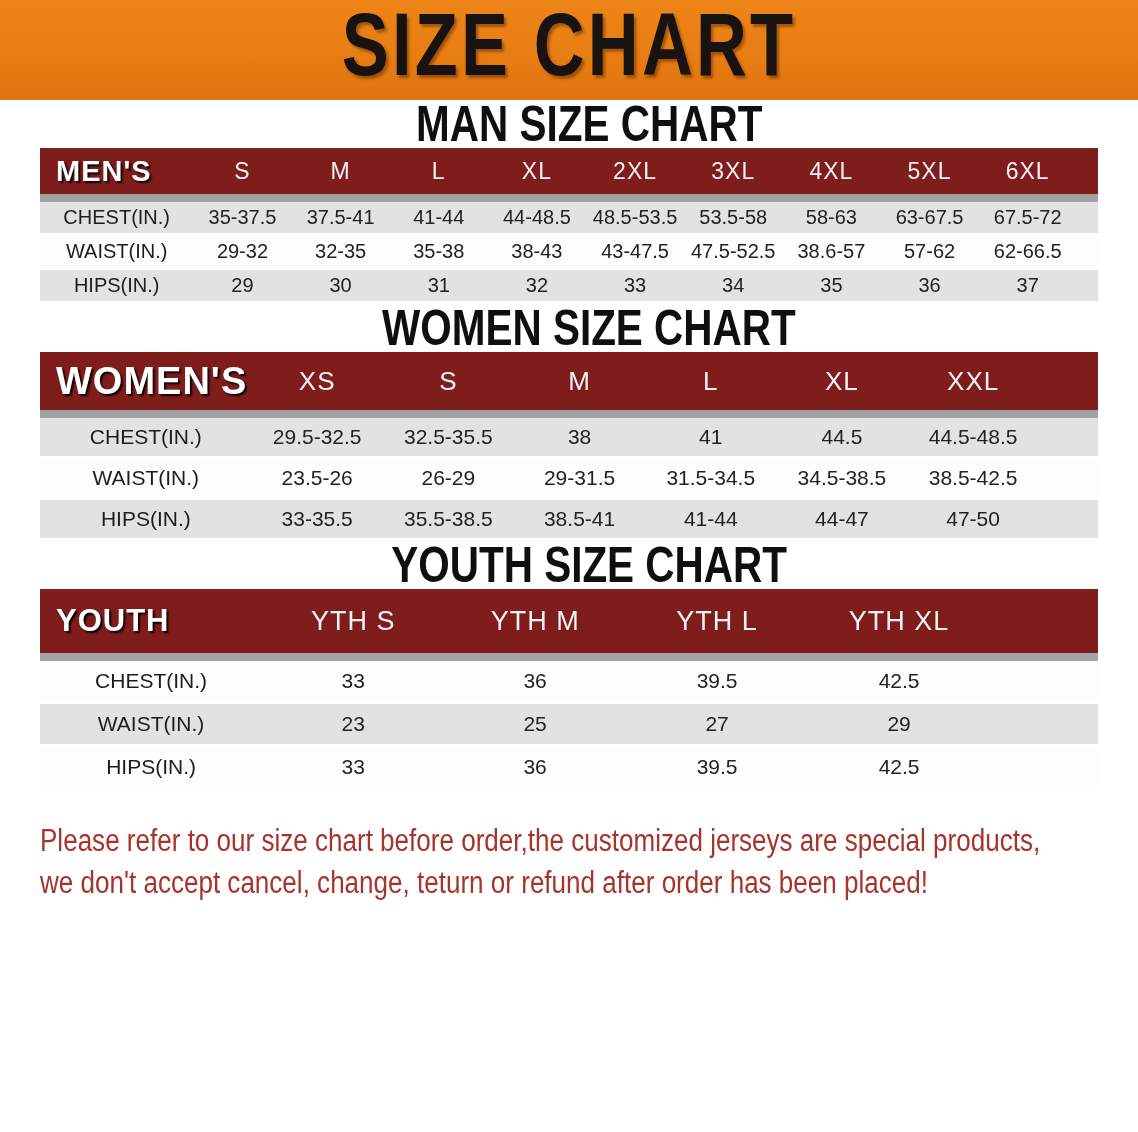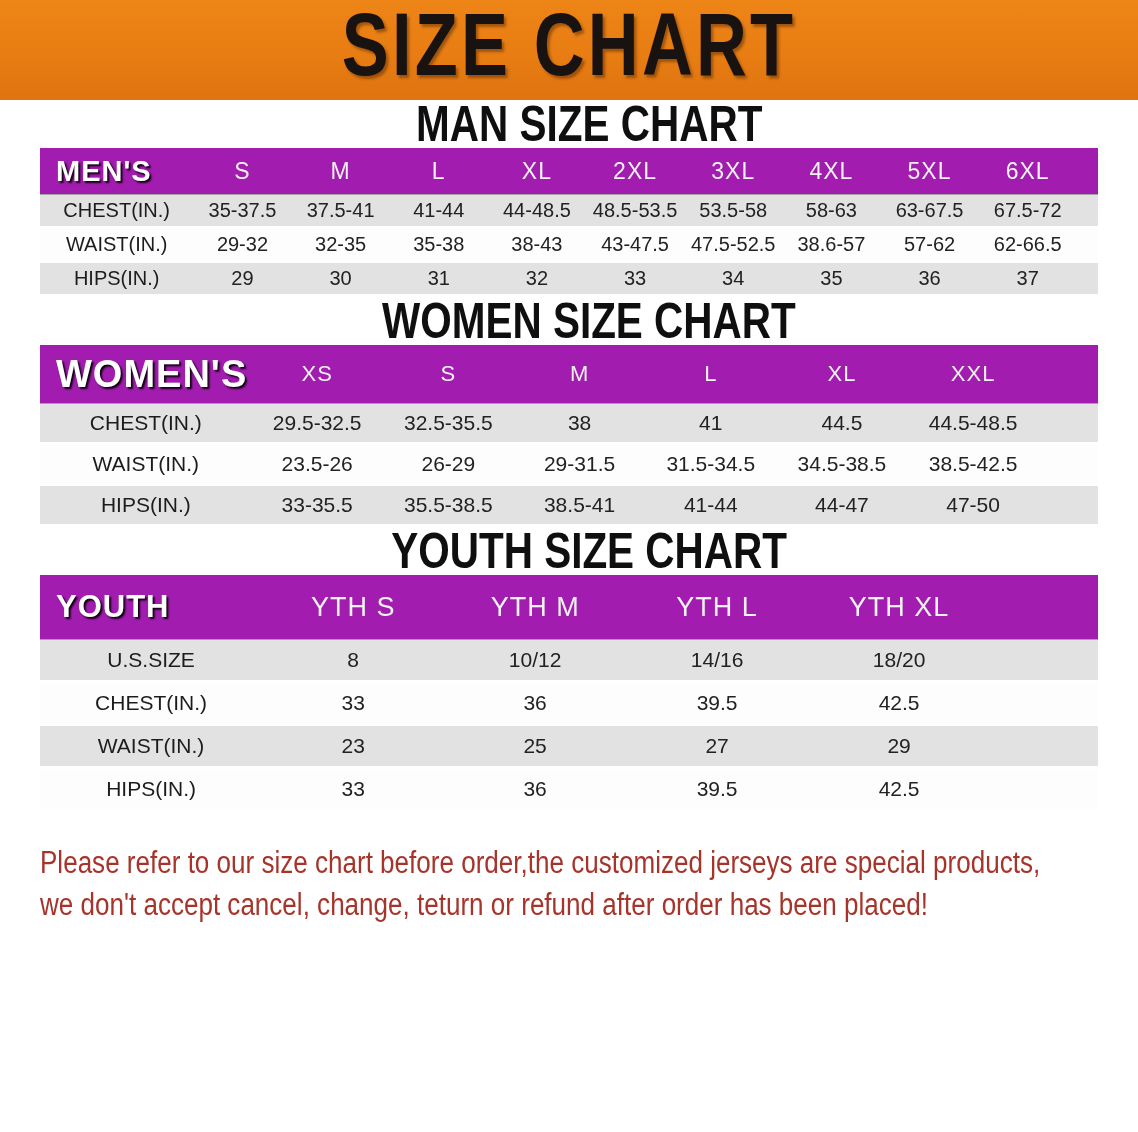--- a/index.html
+++ b/index.html
@@ -32,21 +32,21 @@
   .hd-youth{margin-top:56px;}
   
   table.size-table{
     width:1058px;margin:0 auto;border-collapse:separate;border-spacing:0;
     table-layout:fixed;
   }
   .mt-men{margin-top:26px;}
   .mt-women{margin-top:25px;}
   .mt-youth{margin-top:26px;}
   thead th{
-    background:#a21caf;color:#ffffff;border-bottom:1px solid #a3a3a3;
+    background:#7f1d1d;color:#ffffff;border-bottom:8px solid #a3a3a3;
     padding:0;vertical-align:middle;
   }
   .th-label{text-align:left;padding-left:16px;font-weight:700;letter-spacing:1px;
     text-shadow:2px 2px 2px rgba(0,0,0,0.9);}
   .th-size{font-weight:400;color:#f2f2f2;text-align:center;letter-spacing:1px;}
   tbody td{
     padding:0;text-align:center;color:#222222;height:31px;
     border-bottom:3px solid #ffffff;background:#fdfdfd;vertical-align:middle;
   }
   tbody tr.alt td{background:#e2e2e2;}
@@ -55,21 +55,21 @@
   .table-men thead th{height:46px;}
   .table-men .th-label{font-size:29px;}
   .table-men .th-size{font-size:23px;}
   .table-men tbody td{font-size:20px;height:31px;}
   .table-men col.col-label{width:14.5%;}
   .table-men col.col-data{width:9.28%;}
   .table-men col.col-filler{width:2%;}
   
   .table-women thead th{height:58px;}
   .table-women .th-label{font-size:38px;}
-  .table-women .th-size{font-size:22px;}
+  .table-women .th-size{font-size:26px;}
   .table-women tbody td{font-size:21px;height:38px;}
   .table-women col.col-label{width:20%;}
   .table-women col.col-data{width:12.4%;}
   .table-women col.col-filler{width:5.6%;}
   
   .table-youth thead th{height:64px;}
   .table-youth .th-label{font-size:31px;}
   .table-youth .th-size{font-size:27px;text-align:center;}
   .table-youth tbody td{font-size:21px;height:40px;}
   .table-youth col.col-label{width:21%;}
@@ -240,28 +240,20 @@
       <tr>
         <th class="th-label">YOUTH</th>
         <th class="th-size">YTH S</th>
         <th class="th-size">YTH M</th>
         <th class="th-size">YTH L</th>
         <th class="th-size">YTH XL</th>
         <th class="th-filler"></th>
       </tr>
     </thead>
     <tbody>
-      <tr class="alt">
-        <td class="td-label">U.S.SIZE</td>
-        <td>8</td>
-        <td>10/12</td>
-        <td>14/16</td>
-        <td>18/20</td>
-        <td class="td-filler"></td>
-      </tr>
       <tr>
         <td class="td-label">CHEST(IN.)</td>
         <td>33</td>
         <td>36</td>
         <td>39.5</td>
         <td>42.5</td>
         <td class="td-filler"></td>
       </tr>
       <tr class="alt">
         <td class="td-label">WAIST(IN.)</td>

